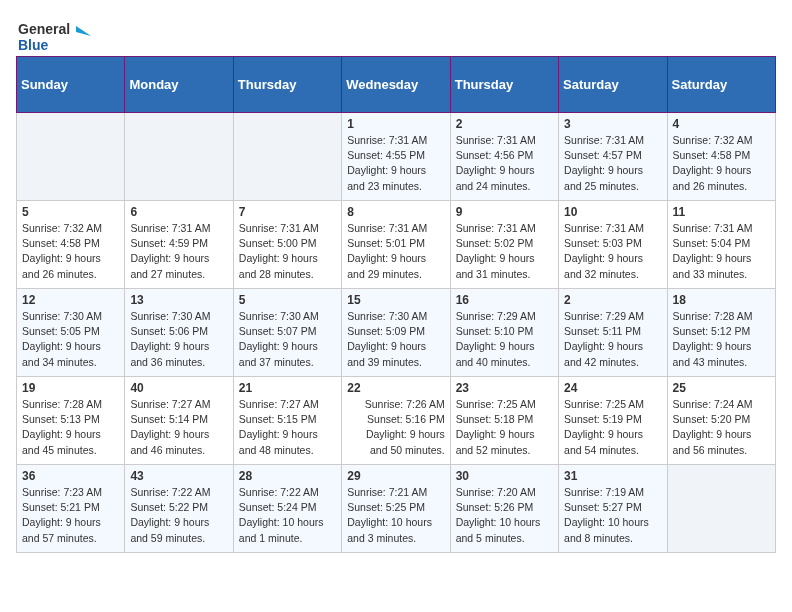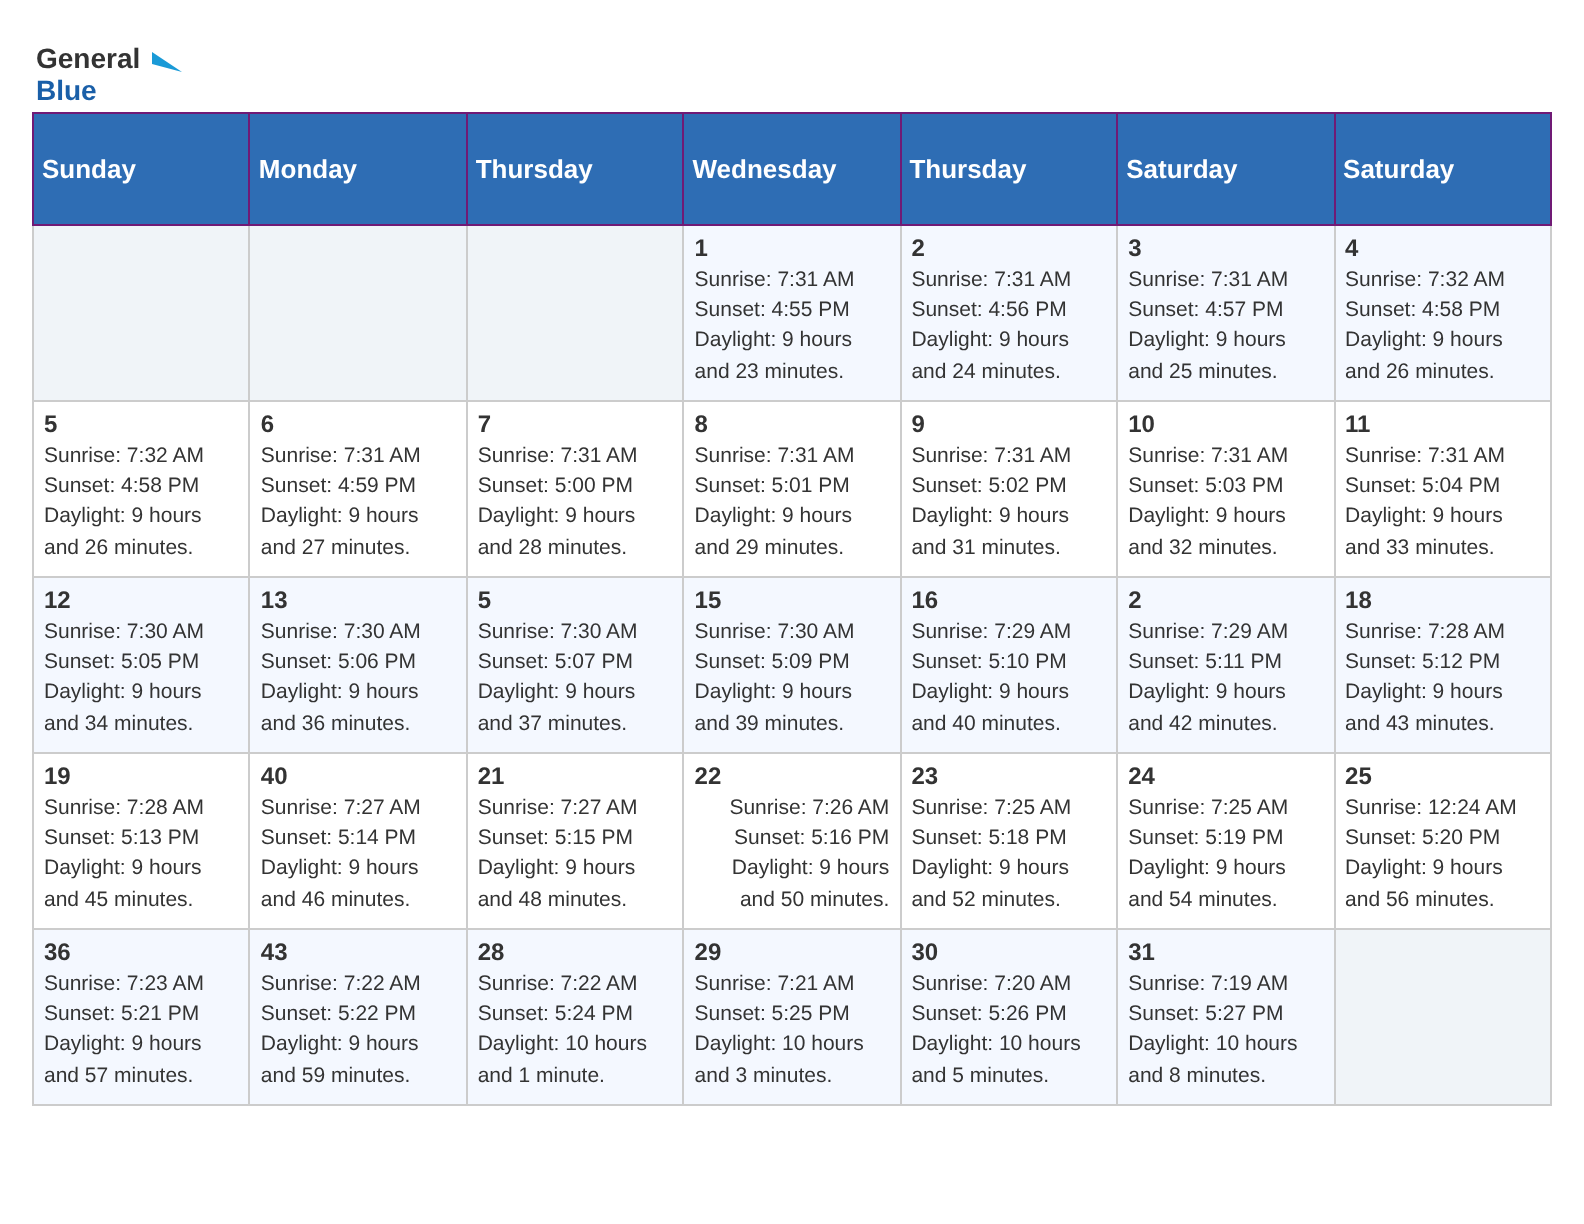--- a/index.html
+++ b/index.html
@@ -283,21 +283,21 @@
         </td>
         <td>
           <span class="day-num">24</span>
           <div class="day-info" style="white-space: pre-line;">Sunrise: 7:25 AM
 Sunset: 5:19 PM
 Daylight: 9 hours
 and 54 minutes.</div>
         </td>
         <td>
           <span class="day-num">25</span>
-          <div class="day-info" style="white-space: pre-line;">Sunrise: 12:24 AM
+          <div class="day-info" style="white-space: pre-line;">Sunrise: 7:24 AM
 Sunset: 5:20 PM
 Daylight: 9 hours
 and 56 minutes.</div>
         </td>
       </tr>
       <tr>
         <td>
           <span class="day-num">36</span>
           <div class="day-info" style="white-space: pre-line;">Sunrise: 7:23 AM
 Sunset: 5:21 PM

